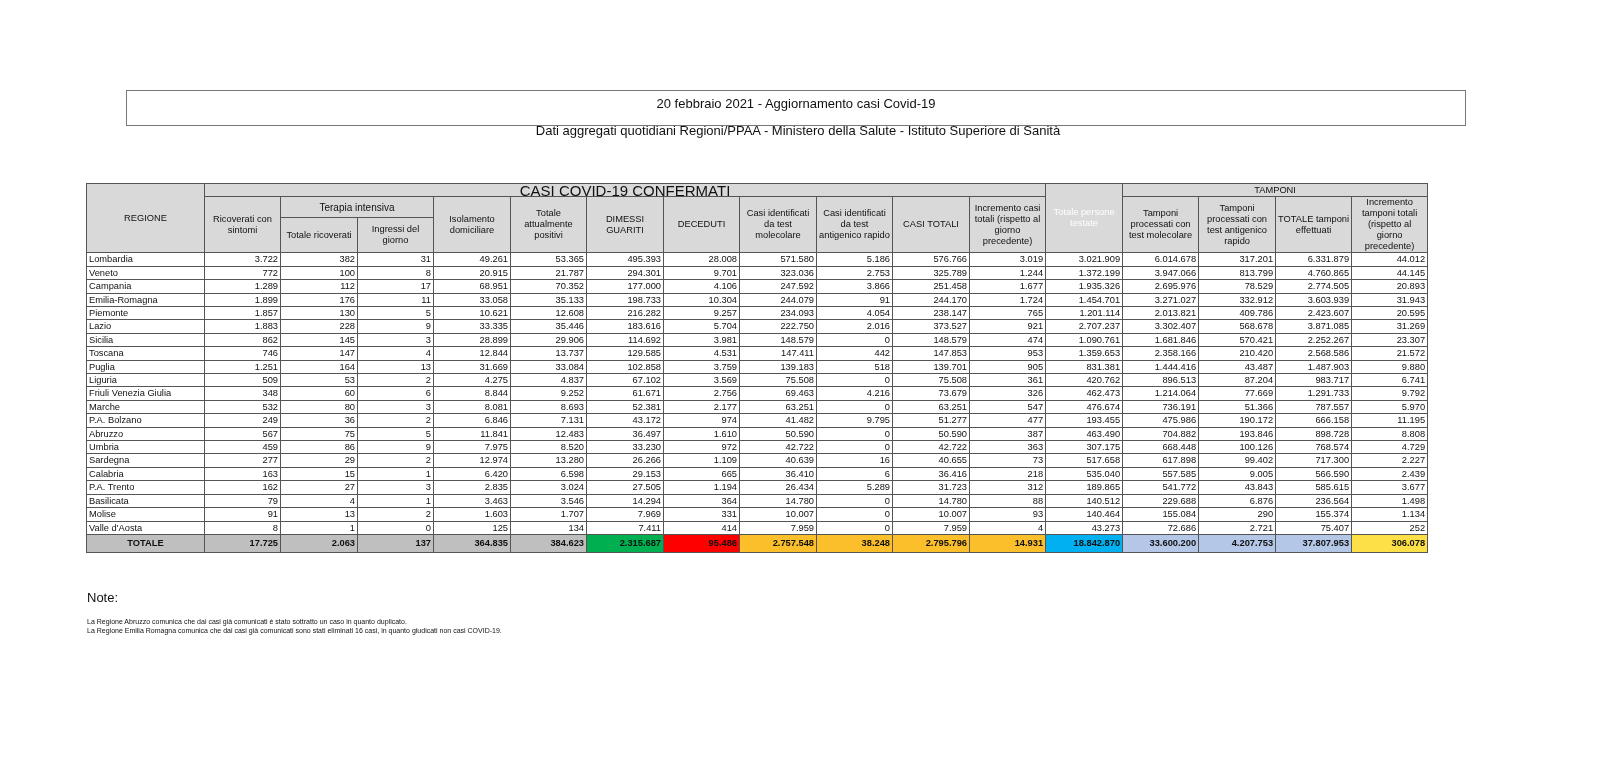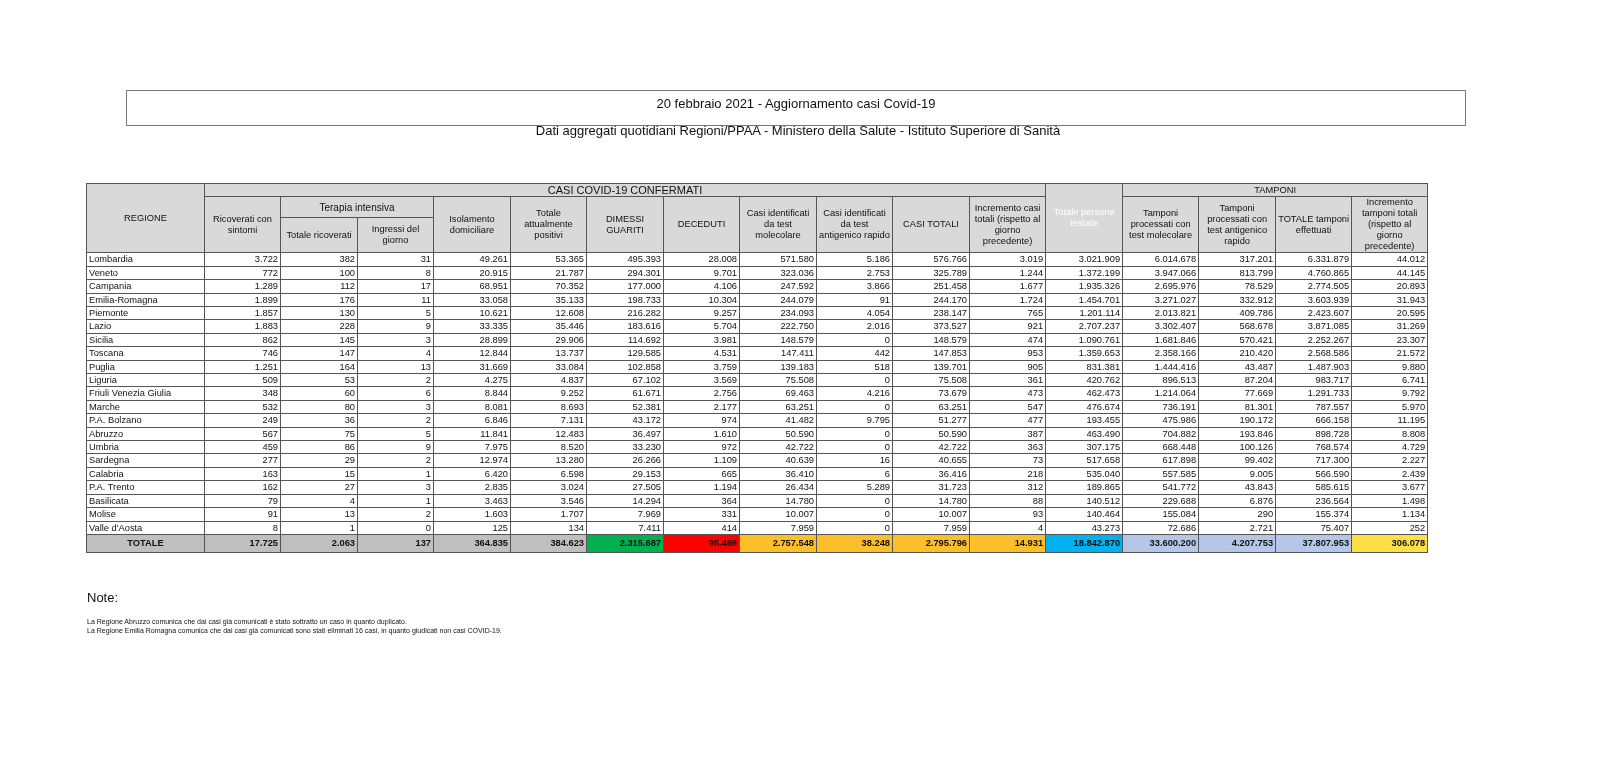--- a/index.html
+++ b/index.html
@@ -20,21 +20,21 @@
   }
   table.main td, table.main th {
     border: 1px solid #555; padding: 0 2px; line-height: 12.4px; height: 12.4px;
     overflow: hidden; white-space: nowrap;
   }
   table.main th {
     font-weight: normal; text-align: center; white-space: normal; line-height: 11px;
     background: #d9d9d9; vertical-align: middle;
   }
   th.regione { background: #a6a6a6; font-weight: bold; }
-  th.casi-group { font-weight: bold; font-size: 11px; height: 19px; }
+  th.casi-group { font-weight: bold; font-size: 15px; height: 19px; }
   th.tamponi-group { background: #b4c7e7; font-weight: bold; }
   th.green { background: #00b050; }
   th.red { background: #ff0000; }
   th.yellow { background: #ffc000; background: #fbbf2b; }
   th.cyan { background: #00b0f0; color: #fff; margin-left: 11px; }
   th.blue { background: #b4c7e7; }
   th.grey { background: #d9d9d9; }
   th.sub { height: 40px; }
   th.top-sub { height: 16px; font-size: 10px; }
   td.num { text-align: right; }
@@ -305,21 +305,21 @@
         <td class="num">348</td>
         <td class="num">60</td>
         <td class="num">6</td>
         <td class="num">8.844</td>
         <td class="num">9.252</td>
         <td class="num">61.671</td>
         <td class="num">2.756</td>
         <td class="num">69.463</td>
         <td class="num">4.216</td>
         <td class="num">73.679</td>
-        <td class="num">473</td>
+        <td class="num">326</td>
         <td class="num thick-l">462.473</td>
         <td class="num">1.214.064</td>
         <td class="num">77.669</td>
         <td class="num">1.291.733</td>
         <td class="num">9.792</td>
       </tr>
       <tr>
         <td class="name">Marche</td>
         <td class="num">532</td>
         <td class="num">80</td>
@@ -327,21 +327,21 @@
         <td class="num">8.081</td>
         <td class="num">8.693</td>
         <td class="num">52.381</td>
         <td class="num">2.177</td>
         <td class="num">63.251</td>
         <td class="num">0</td>
         <td class="num">63.251</td>
         <td class="num">547</td>
         <td class="num thick-l">476.674</td>
         <td class="num">736.191</td>
-        <td class="num">81.301</td>
+        <td class="num">51.366</td>
         <td class="num">787.557</td>
         <td class="num">5.970</td>
       </tr>
       <tr>
         <td class="name">P.A. Bolzano</td>
         <td class="num">249</td>
         <td class="num">36</td>
         <td class="num">2</td>
         <td class="num">6.846</td>
         <td class="num">7.131</td>

